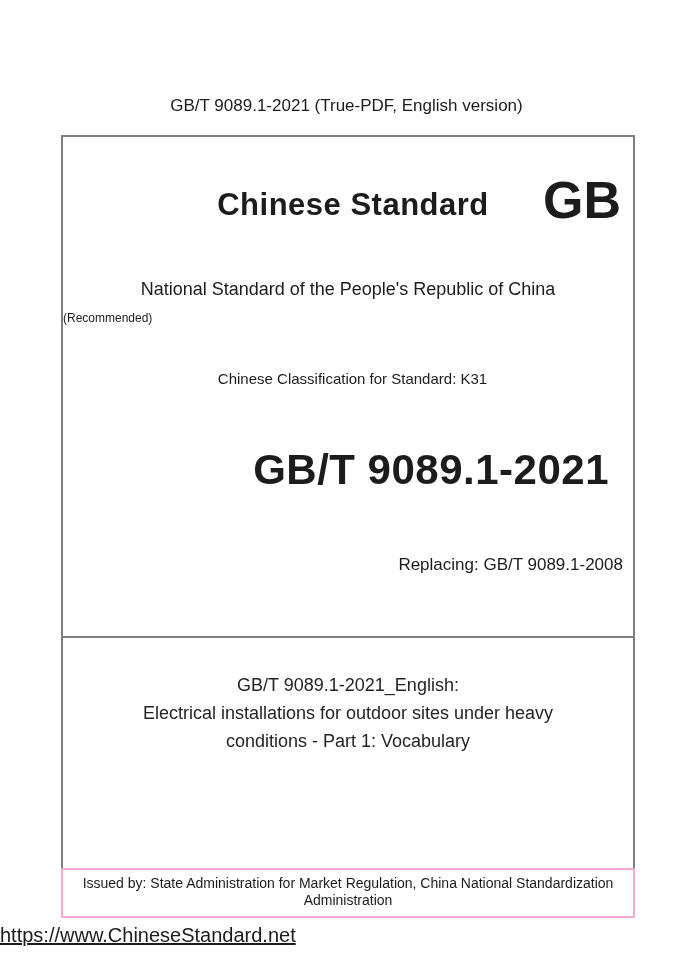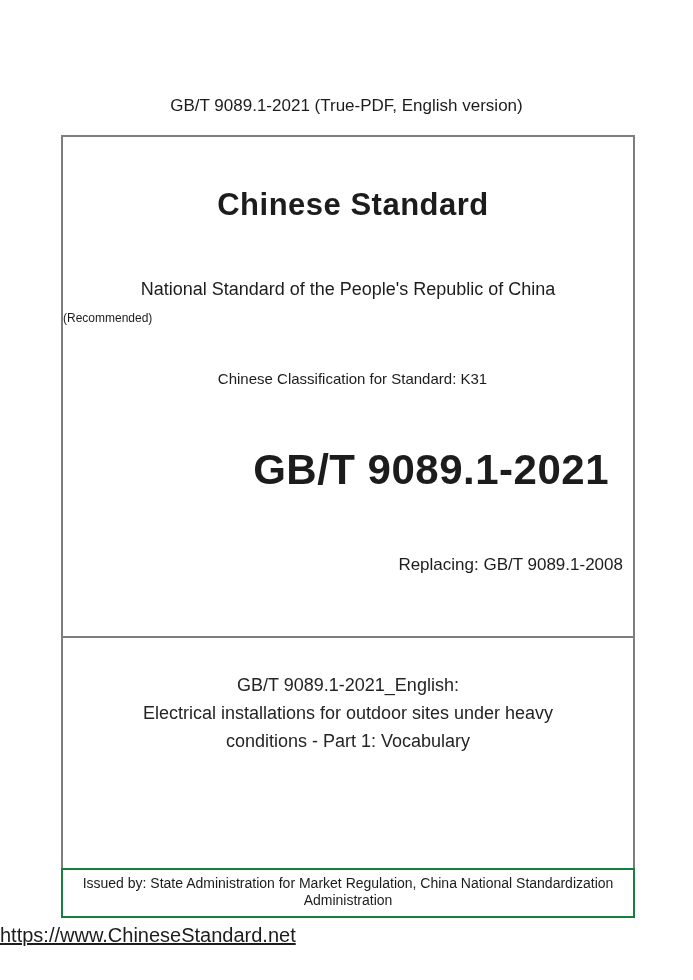--- a/index.html
+++ b/index.html
@@ -99,21 +99,21 @@
     text-align: center;
     font-size: 18px;
     line-height: 28px;
     color: #242424;
   }
   .issued-strip {
     margin-left: 61px;
     width: 574px;
     height: 50px;
     box-sizing: border-box;
-    border: 2px solid #15803d;
+    border: 2px solid #f9a8d4;
     background: #ffffff;
     padding-top: 5px;
     padding-left: 12px;
     padding-right: 12px;
   }
   .issued-text {
     text-align: center;
     font-size: 14px;
     line-height: 17px;
     color: #1c1c1c;
@@ -135,20 +135,21 @@
 <body>
 
 <div class="doc-header">GB/T 9089.1-2021 (True-PDF, English version)</div>
 
 <div class="cover-box">
 
   <div class="section-top">
 
     <div class="brand-row">
       <div class="brand-title">Chinese Standard</div>
+      <div class="gb-mark">GB</div>
     </div>
 
     <div class="national-line">National Standard of the People's Republic of China</div>
 
     <div class="recommended-line">(Recommended)</div>
 
     <div class="classification-line">Chinese Classification for Standard: K31</div>
 
     <div class="standard-number">GB/T 9089.1-2021</div>
 

